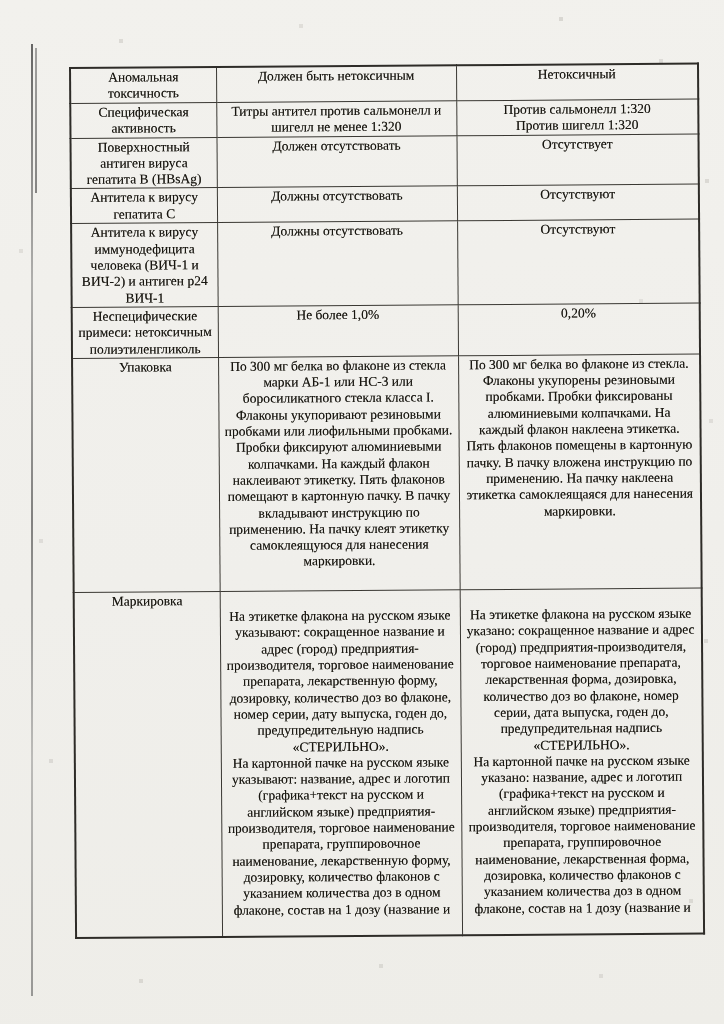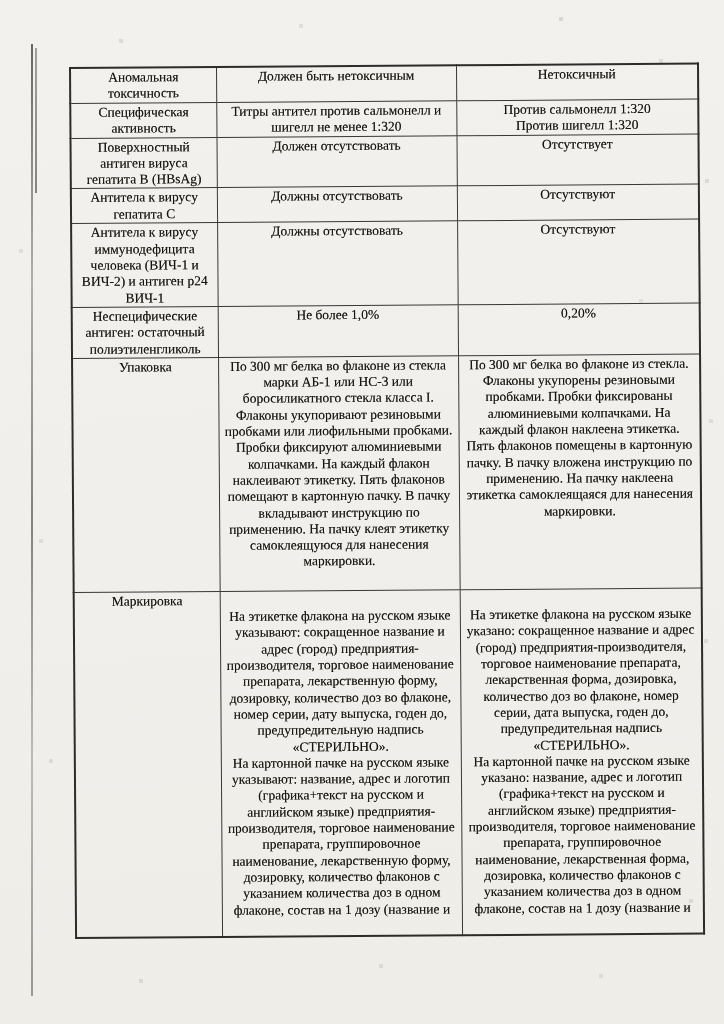--- a/index.html
+++ b/index.html
@@ -89,21 +89,21 @@
       <td>Антитела к вирусу
 иммунодефицита
 человека (ВИЧ-1 и
 ВИЧ-2) и антиген р24
 ВИЧ-1</td>
       <td>Должны отсутствовать</td>
       <td>Отсутствуют</td>
     </tr>
     <tr class="r6">
       <td>Неспецифические
-антиген: остаточный
+примеси: нетоксичным
 полиэтиленгликоль</td>
       <td>Не более 1,0%</td>
       <td>0,20%</td>
     </tr>
     <tr class="r7">
       <td>Упаковка</td>
       <td>По 300 мг белка во флаконе из стекла марки АБ-1 или НС-3 или боросиликатного стекла класса I. Флаконы укупоривают резиновыми пробками или лиофильными пробками. Пробки фиксируют алюминиевыми колпачками. На каждый флакон наклеивают этикетку. Пять флаконов помещают в картонную пачку. В пачку вкладывают инструкцию по применению. На пачку клеят этикетку самоклеящуюся для нанесения маркировки.</td>
       <td>По 300 мг белка во флаконе из стекла. Флаконы укупорены резиновыми пробками. Пробки фиксированы алюминиевыми колпачками. На каждый флакон наклеена этикетка. Пять флаконов помещены в картонную пачку. В пачку вложена инструкцию по применению. На пачку наклеена этикетка самоклеящаяся для нанесения маркировки.</td>
     </tr>
     <tr class="r8">

